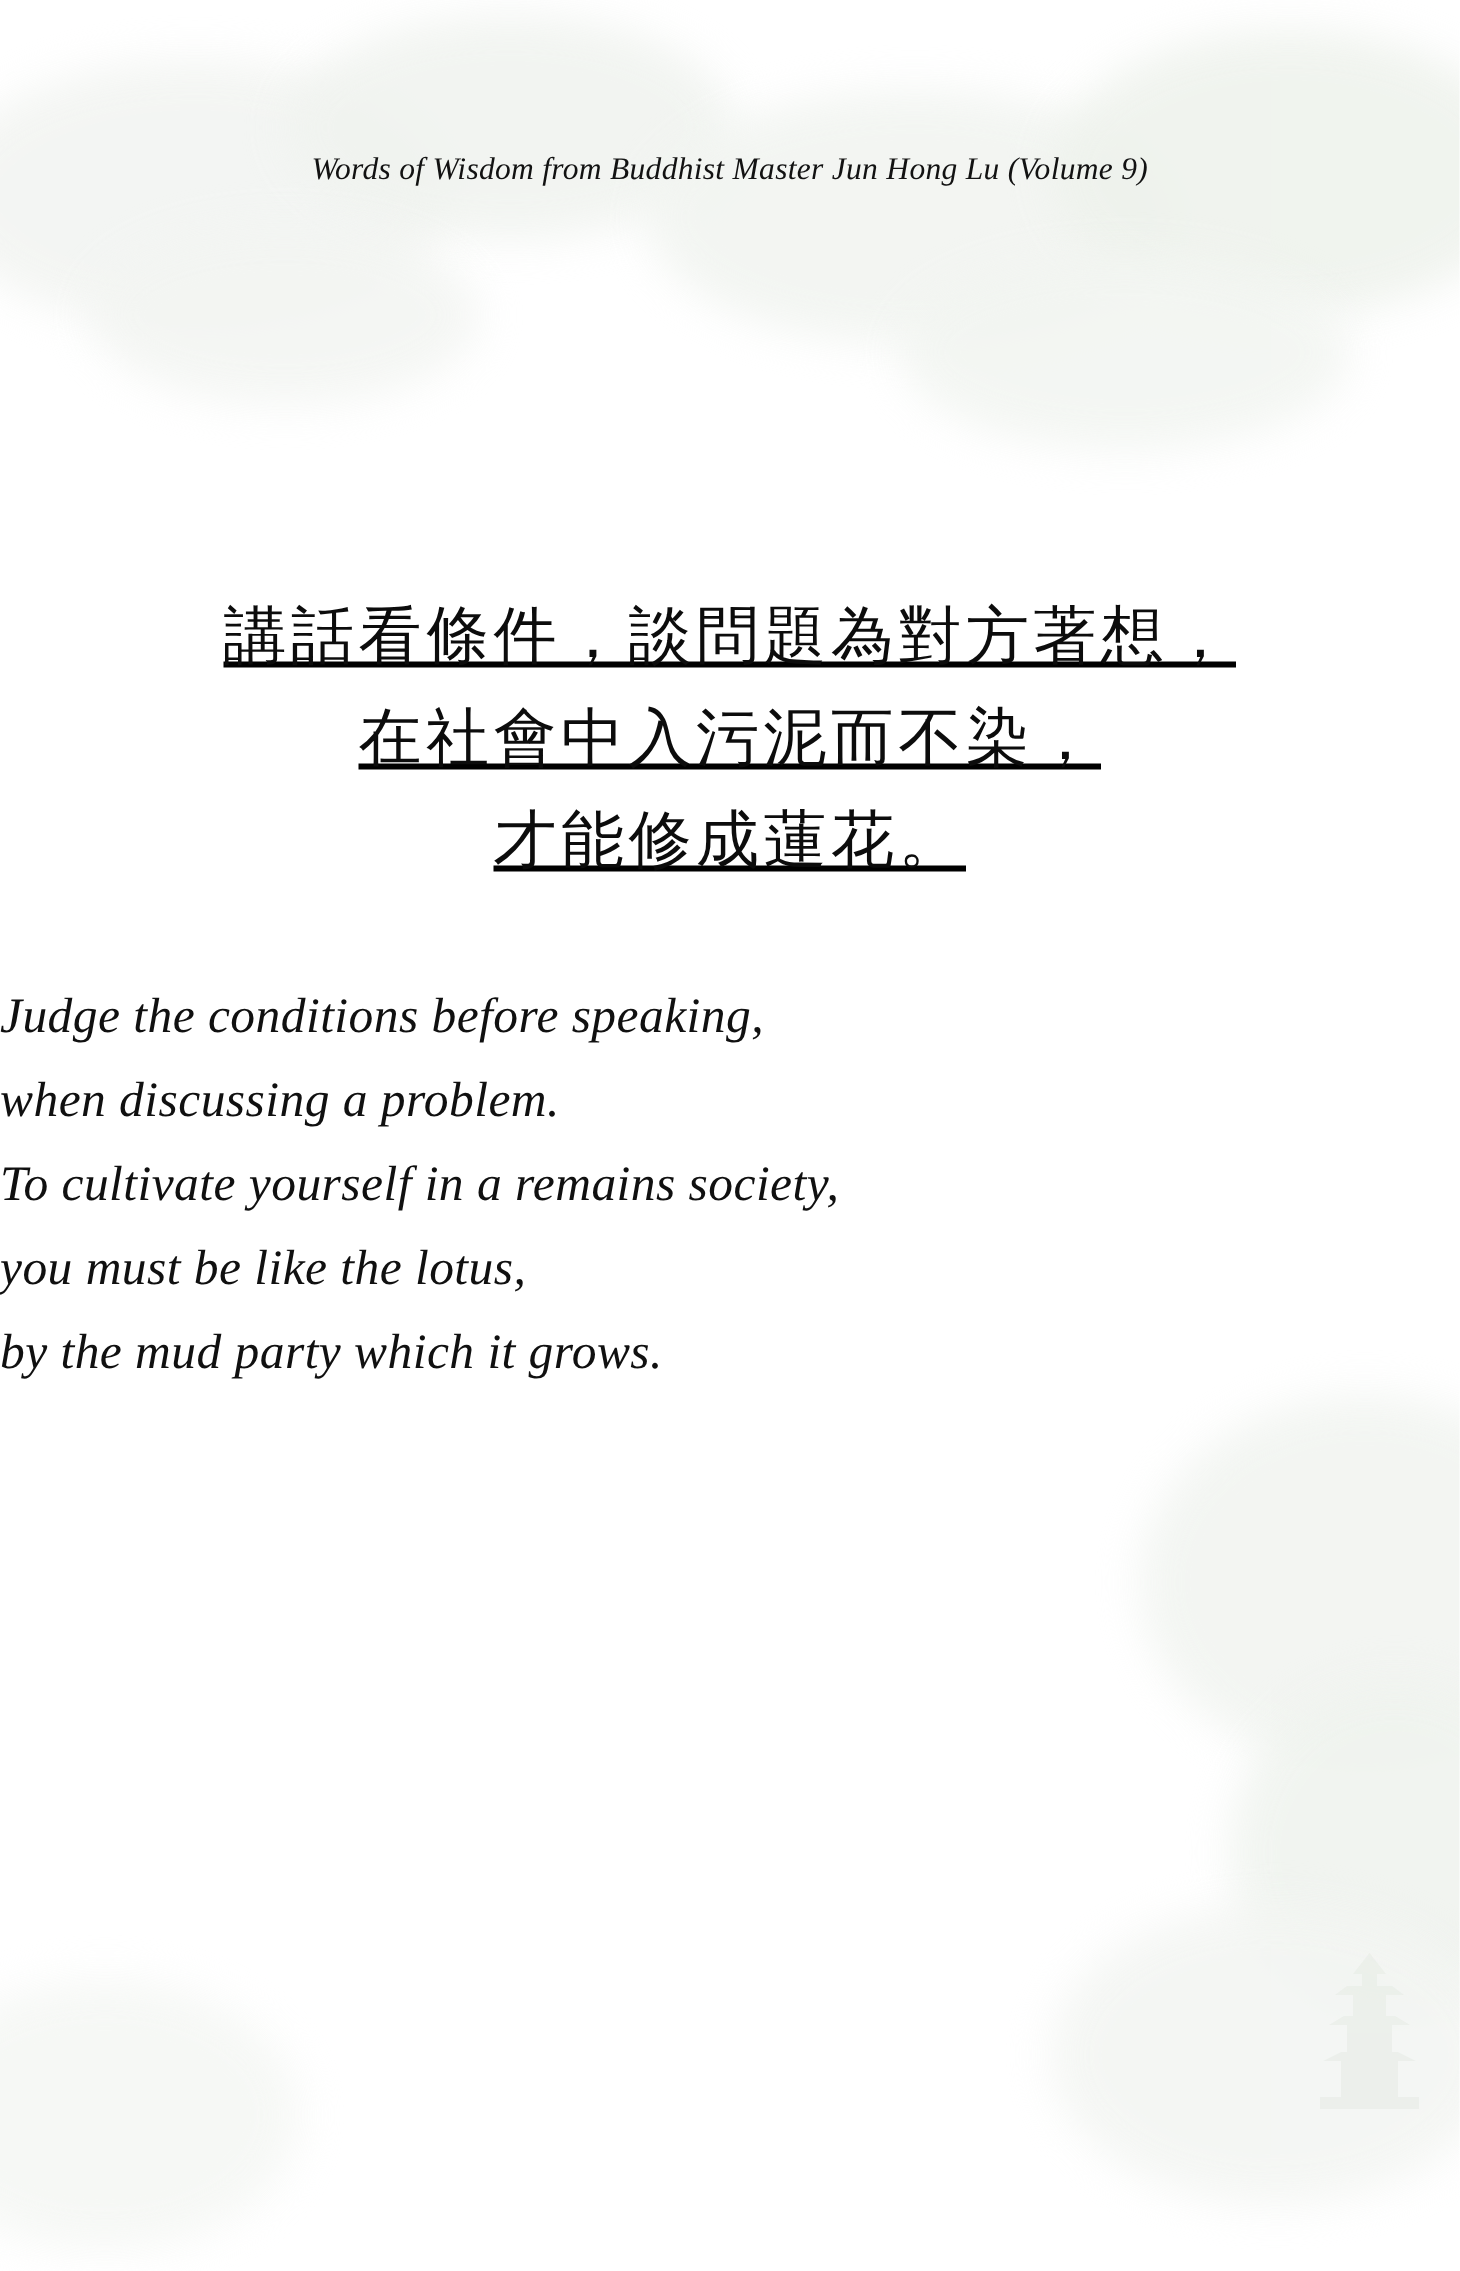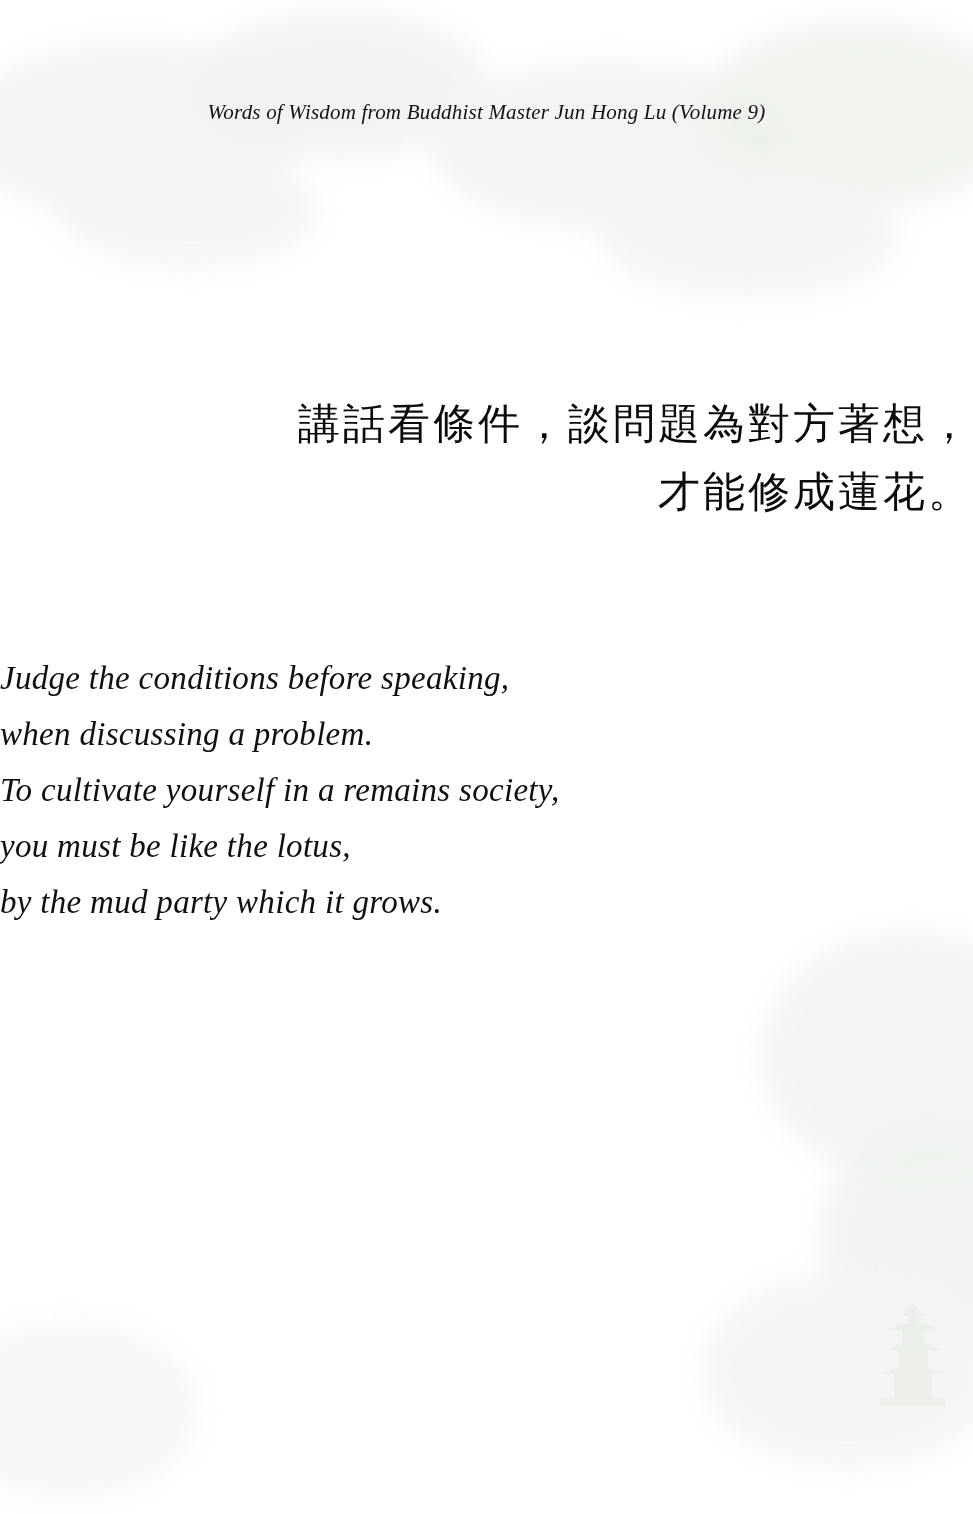--- a/index.html
+++ b/index.html
@@ -68,21 +68,22 @@
     color: #121212;
     letter-spacing: 0.2px;
     font-family: "Liberation Serif", serif;
   }
 
   .quote-block {
     position: absolute;
     top: 390px;
     left: 0;
     right: 0;
-    text-align: right;
+    text-align: center;
+    text-decoration: underline;
   }
 
   .cn-line {
     font-family: "DejaVu Serif", "Liberation Serif", serif;
     font-size: 42px;
     line-height: 68px;
     color: #0c0c0c;
     letter-spacing: 3px;
     white-space: nowrap;
   }
@@ -145,20 +146,21 @@
     </g>
   </svg>
 </div>
 
 <div class="page">
 
   <div class="running-head">Words of Wisdom from Buddhist Master Jun Hong Lu (Volume 9)</div>
 
   <div class="quote-block">
     <div class="cn-line">講話看條件，談問題為對方著想，</div>
+    <div class="cn-line">在社會中入污泥而不染，</div>
     <div class="cn-line">才能修成蓮花。</div>
   </div>
 
   <div class="en-block">
     <div class="en-line">Judge the conditions before speaking,</div>
     <div class="en-line">when discussing a problem.</div>
     <div class="en-line">To cultivate yourself in a remains society,</div>
     <div class="en-line">you must be like the lotus,</div>
     <div class="en-line">by the mud party which it grows.</div>
   </div>

